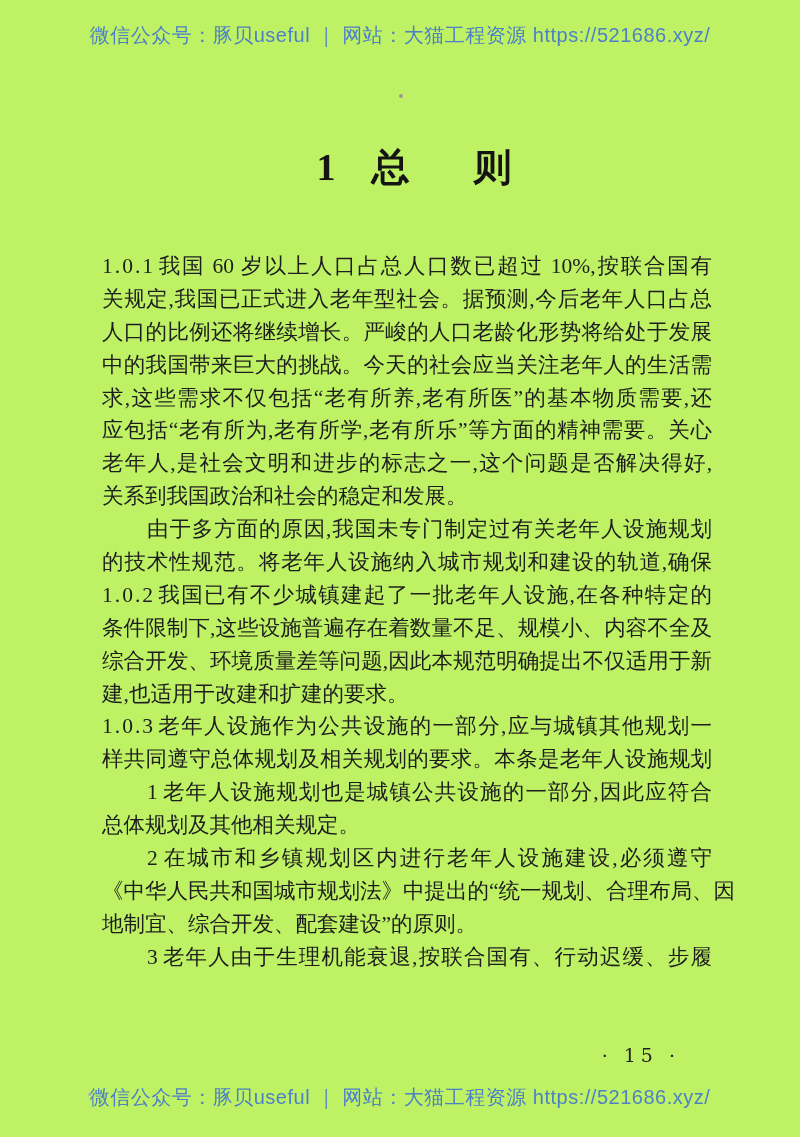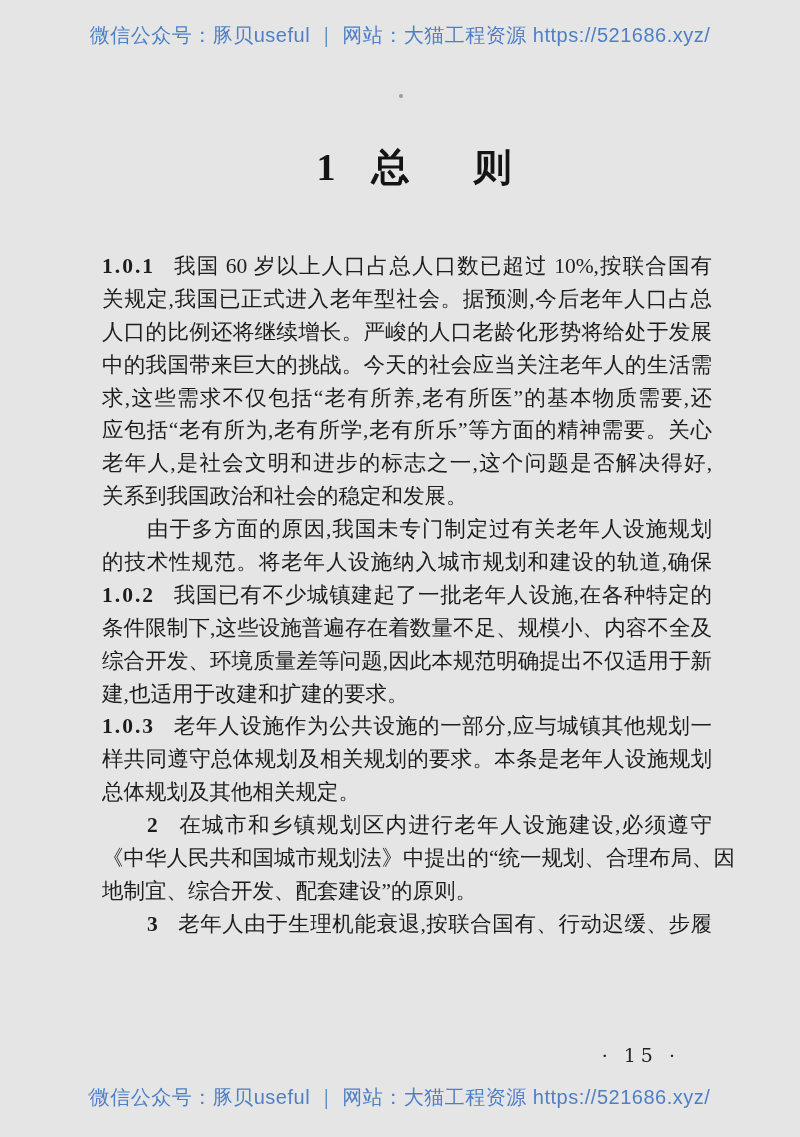--- a/index.html
+++ b/index.html
@@ -1,20 +1,20 @@
 <!DOCTYPE html>
 <html><head>
 <meta charset="utf-8">
 <style>
   html, body { margin: 0; padding: 0; background: #ffffff; }
   .page {
     position: relative;
     width: 800px;
     height: 1137px;
-    background: #e5e5e5;
+    background: #bef264;
     overflow: hidden;
     font-family: "Liberation Serif", serif;
   }
   .watermark {
     position: absolute;
     left: 0;
     width: 100%;
     text-align: center;
     color: #4e80c6;
     font-family: "Liberation Sans", sans-serif;
@@ -51,23 +51,23 @@
     height: 32.9px;
     line-height: 32.9px;
     text-align: justify;
     text-align-last: justify;
     white-space: nowrap;
     overflow: visible;
   }
   .line.noj { text-align-last: left; }
   .line.ind { padding-left: 45px; }
   .line .pfx {
-    font-weight: bold;
+    font-weight: normal;
     letter-spacing: 2px;
-    margin-right: 18px;
+    margin-right: 2px;
   }
   .pagenum {
     position: absolute;
     top: 1044px;
     right: 120px;
     font-size: 19px;
     color: #222222;
     letter-spacing: 5px;
     font-family: "DejaVu Serif", serif;
   }
@@ -104,20 +104,21 @@
       <div class="line"><span>老年人,是社会文明和进步的标志之一,这个问题是否解决得好,</span></div>
       <div class="line noj"><span>关系到我国政治和社会的稳定和发展。</span></div>
       <div class="line ind"><span>由于多方面的原因,我国未专门制定过有关老年人设施规划</span></div>
       <div class="line"><span>的技术性规范。将老年人设施纳入城市规划和建设的轨道,确保</span></div>
       <div class="line"><b class="pfx">1.0.2</b><span>我国已有不少城镇建起了一批老年人设施,在各种特定的</span></div>
       <div class="line"><span>条件限制下,这些设施普遍存在着数量不足、规模小、内容不全及</span></div>
       <div class="line"><span>综合开发、环境质量差等问题,因此本规范明确提出不仅适用于新</span></div>
       <div class="line noj"><span>建,也适用于改建和扩建的要求。</span></div>
       <div class="line"><b class="pfx">1.0.3</b><span>老年人设施作为公共设施的一部分,应与城镇其他规划一</span></div>
       <div class="line"><span>样共同遵守总体规划及相关规划的要求。本条是老年人设施规划</span></div>
+      <div class="line ind"><b class="pfx">1</b><span>老年人设施规划也是城镇公共设施的一部分,因此应符合</span></div>
       <div class="line noj"><span>总体规划及其他相关规定。</span></div>
       <div class="line ind"><b class="pfx">2</b><span>在城市和乡镇规划区内进行老年人设施建设,必须遵守</span></div>
       <div class="line"><span>《中华人民共和国城市规划法》中提出的“统一规划、合理布局、因</span></div>
       <div class="line noj"><span>地制宜、综合开发、配套建设”的原则。</span></div>
       <div class="line ind"><b class="pfx">3</b><span>老年人由于生理机能衰退,按联合国有、行动迟缓、步履</span></div>
     </div>
 
   <div class="pagenum">· 15 ·</div>
 
   <div class="speck s2"></div>

